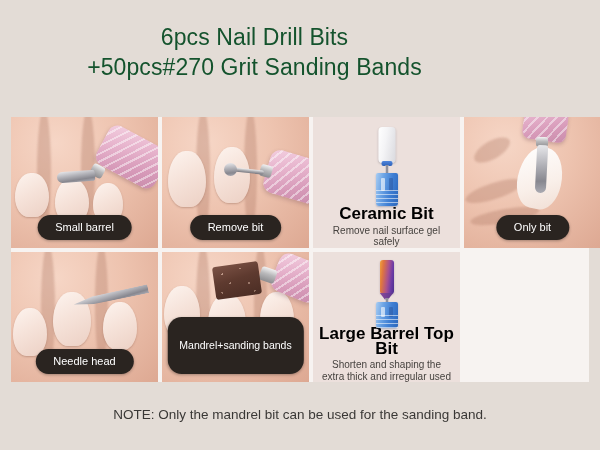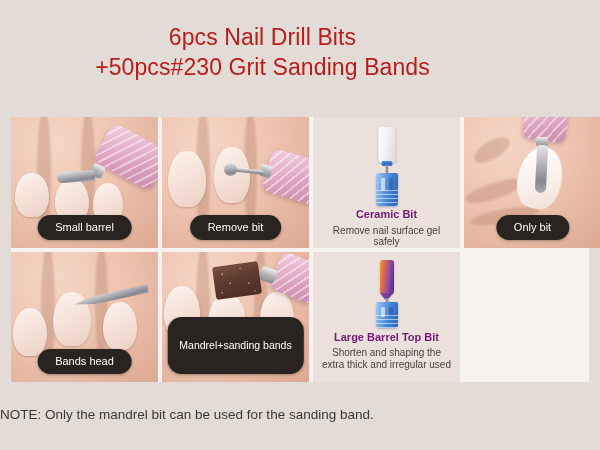--- a/index.html
+++ b/index.html
@@ -7,23 +7,23 @@
     width:600px;height:450px;overflow:hidden;
     background:#e3dcd6;
     font-family:"Liberation Sans", sans-serif;
     color:#3b3a38;
     -webkit-font-smoothing:antialiased;
   }
   .page{position:relative;width:600px;height:450px;}
 
   
   .title{
-    position:absolute;left:12px;top:22px;width:501px;
+    position:absolute;left:4px;top:22px;width:501px;
     text-align:center;font-size:23px;line-height:30px;
-    font-weight:400;letter-spacing:.1px;color:#b91c1c;
+    font-weight:400;letter-spacing:.1px;color:#14532d;
   }
   .title .l{display:block;}
 
   
   .grid{
     position:absolute;left:11px;top:117px;width:578px;height:265px;
     display:grid;
     grid-template-columns:147px 147px 147px 137px;
     grid-template-rows:1fr 1fr;
     gap:4px;
@@ -77,22 +77,22 @@
     box-shadow:0 1px 3px rgba(0,0,0,.3);
   }
   .pill.wide{padding:23px 12px;font-size:10.5px;}
 
   
   .info{background:#ece0dc;display:flex;flex-direction:column;
     align-items:center;justify-content:flex-start;padding-top:6px;}
   .art{position:relative;width:100%;height:86px;}
   .art.low{height:70px;}
   .info-name{
-    font-size:11px;font-weight:bold;line-height:14.5px;
-    color:#701a75;margin-top:2px;
+    font-size:17px;font-weight:bold;line-height:14.5px;
+    text-align:center;color:#000000;margin-top:2px;
   }
   .info-desc{
     font-size:10px;line-height:11.5px;text-align:center;
     color:#46423f;margin-top:3px;padding:0 7px;
   }
 
   
   .ill{position:absolute;left:50%;transform:translateX(-50%);}
   .ceramic-head{width:17px;height:36px;border-radius:4px;top:4px;
     background:linear-gradient(100deg,#ffffff 0%,#f4f4f6 40%,#d9d9de 100%);
@@ -112,32 +112,32 @@
     box-shadow:0 1px 2px rgba(30,60,120,.3);}
   .shank-grooves{position:absolute;left:0;right:0;bottom:0;height:16px;
     background:repeating-linear-gradient(180deg,rgba(255,255,255,.55) 0 1px,rgba(0,0,0,0) 1px 4px);}
   .shank-slot{position:absolute;left:5px;top:5px;width:4px;height:13px;border-radius:1px;
     background:rgba(255,255,255,.6);}
   .shank-slot2{position:absolute;right:5px;top:5px;width:4px;height:13px;border-radius:1px;
     background:rgba(40,80,150,.45);}
 
   
   .note{
-    position:absolute;left:0;top:406px;width:600px;text-align:left;
+    position:absolute;left:0;top:406px;width:600px;text-align:center;
     font-size:13.5px;line-height:18px;color:#3a3836;
   }
 </style>
 </head>
 <body>
 
 <div class="page">
 
   <div class="title">
     <span class="l">6pcs Nail Drill Bits</span>
-    <span class="l">+50pcs#230 Grit Sanding Bands</span>
+    <span class="l">+50pcs#270 Grit Sanding Bands</span>
   </div>
 
   <div class="grid">
 
 
     <div class="cell">
       <div class="photo">
         <div class="skin"></div>
         <div class="crease" style="left:26px;top:-8px;width:14px;height:126px;"></div>
         <div class="crease" style="left:70px;top:-8px;width:14px;height:120px;"></div>
@@ -207,21 +207,21 @@
       <div class="photo">
         <div class="skin"></div>
         <div class="crease" style="left:30px;top:-8px;width:14px;height:126px;"></div>
         <div class="crease" style="left:84px;top:-8px;width:13px;height:120px;"></div>
         <div class="nail" style="left:2px;top:56px;width:34px;height:48px;"></div>
         <div class="nail" style="left:42px;top:40px;width:38px;height:54px;"></div>
         <div class="nail" style="left:92px;top:50px;width:34px;height:48px;"></div>
         <div class="bit-metal" style="left:62px;top:40px;width:76px;height:9px;transform:rotate(-12deg);
                     clip-path:polygon(0 50%,26% 8%,100% 0,100% 100%,26% 92%);"></div>
       </div>
-      <div class="pill">Bands head</div>
+      <div class="pill">Needle head</div>
     </div>
 
     <div class="cell">
       <div class="photo">
         <div class="skin"></div>
         <div class="crease" style="left:34px;top:-8px;width:14px;height:126px;"></div>
         <div class="crease" style="left:92px;top:-8px;width:13px;height:120px;"></div>
         <div class="nail" style="left:2px;top:34px;width:36px;height:52px;"></div>
         <div class="nail" style="left:46px;top:42px;width:38px;height:54px;"></div>
         <div class="nail" style="left:98px;top:40px;width:34px;height:50px;"></div>

